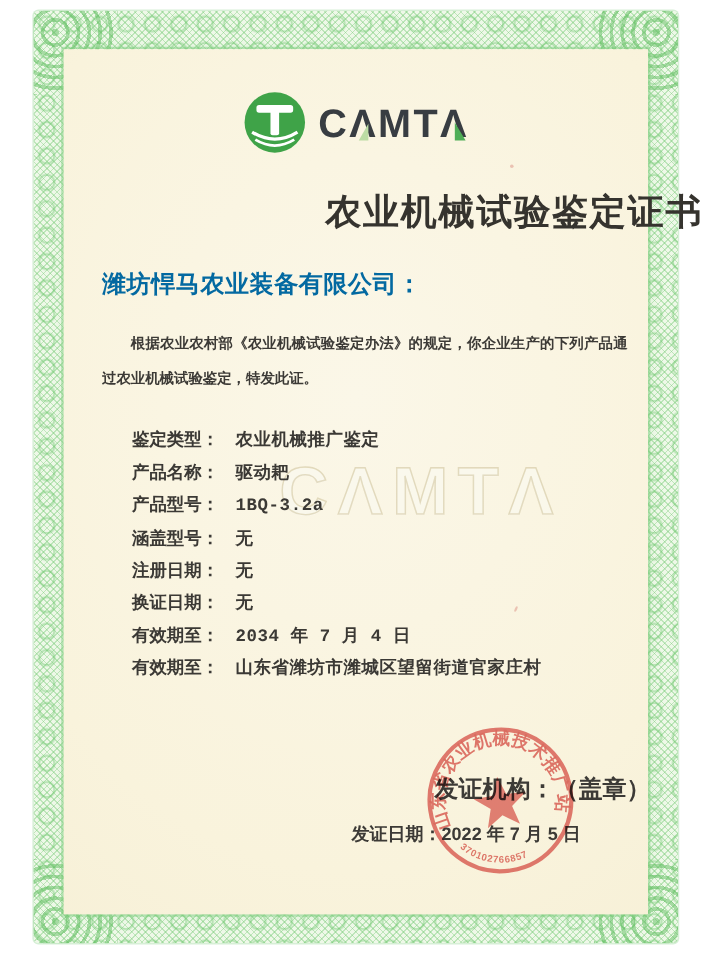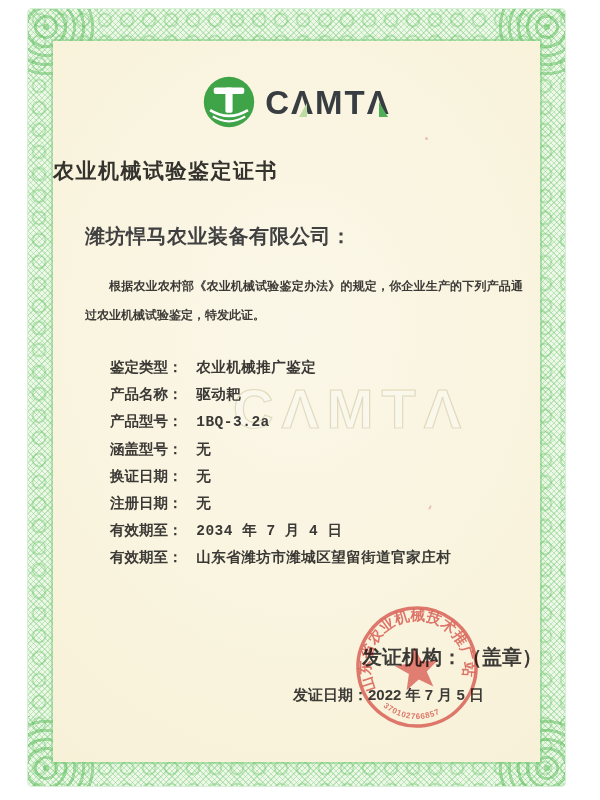--- a/index.html
+++ b/index.html
@@ -49,27 +49,27 @@
   .brand-wrap { position:relative; line-height:1; }
   .brand-text {
     font-size:33px; font-weight:bold; letter-spacing:2px; color:#383d42;
   }
   .wedge { position:absolute; width:0; height:0; }
   .wedge-left  { left:34px;  bottom:2px; border-bottom:14px solid #bcdca4; border-left:8px solid transparent; }
   .wedge-right { left:114px; bottom:2px; border-bottom:15px solid #4fae57; border-right:9px solid transparent; }
 
   
   .cert-title {
-    position:absolute; top:116px; left:0; width:100%; text-align:left;
+    position:absolute; top:116px; left:0; width:100%; text-align:right;
     font-family:"Liberation Serif","DejaVu Serif",serif;
-    font-size:21px; font-weight:bold; letter-spacing:1.5px; color:#35332e;
+    font-size:30px; font-weight:bold; letter-spacing:1.5px; color:#35332e;padding-left:46px;
   }
   .addressee {
     position:absolute; left:32px; top:182px;
-    font-size:20px; font-weight:700; color:#404040; letter-spacing:0.5px;
+    font-size:20px; font-weight:700; color:#0369a1; letter-spacing:0.5px;
   }
   .paragraph {
     position:absolute; left:32px; top:231px; width:438px;
     font-size:12px; line-height:28.5px; font-weight:600;
     text-indent:2em; text-align:justify; color:#3c3a36;
   }
 
   
   .fields { position:absolute; left:57px; top:314px;font-family:Liberation Mono, monospace; }
   .field-row { height:27.2px; line-height:27.2px; white-space:nowrap; font-size:14.5px; }
@@ -155,25 +155,25 @@
     </div>
     <div class="field-row">
       <span class="field-label">产品型号：</span>
       <span class="field-value">1BQ-3.2a</span>
     </div>
     <div class="field-row">
       <span class="field-label">涵盖型号：</span>
       <span class="field-value">无</span>
     </div>
     <div class="field-row">
+      <span class="field-label">注册日期：</span>
+      <span class="field-value">无</span>
+    </div>
+    <div class="field-row">
       <span class="field-label">换证日期：</span>
-      <span class="field-value">无</span>
-    </div>
-    <div class="field-row">
-      <span class="field-label">注册日期：</span>
       <span class="field-value">无</span>
     </div>
     <div class="field-row">
       <span class="field-label">有效期至：</span>
       <span class="field-value">2034 年 7 月 4 日</span>
     </div>
     <div class="field-row">
       <span class="field-label">有效期至：</span>
       <span class="field-value">山东省潍坊市潍城区望留街道官家庄村</span>
     </div>

